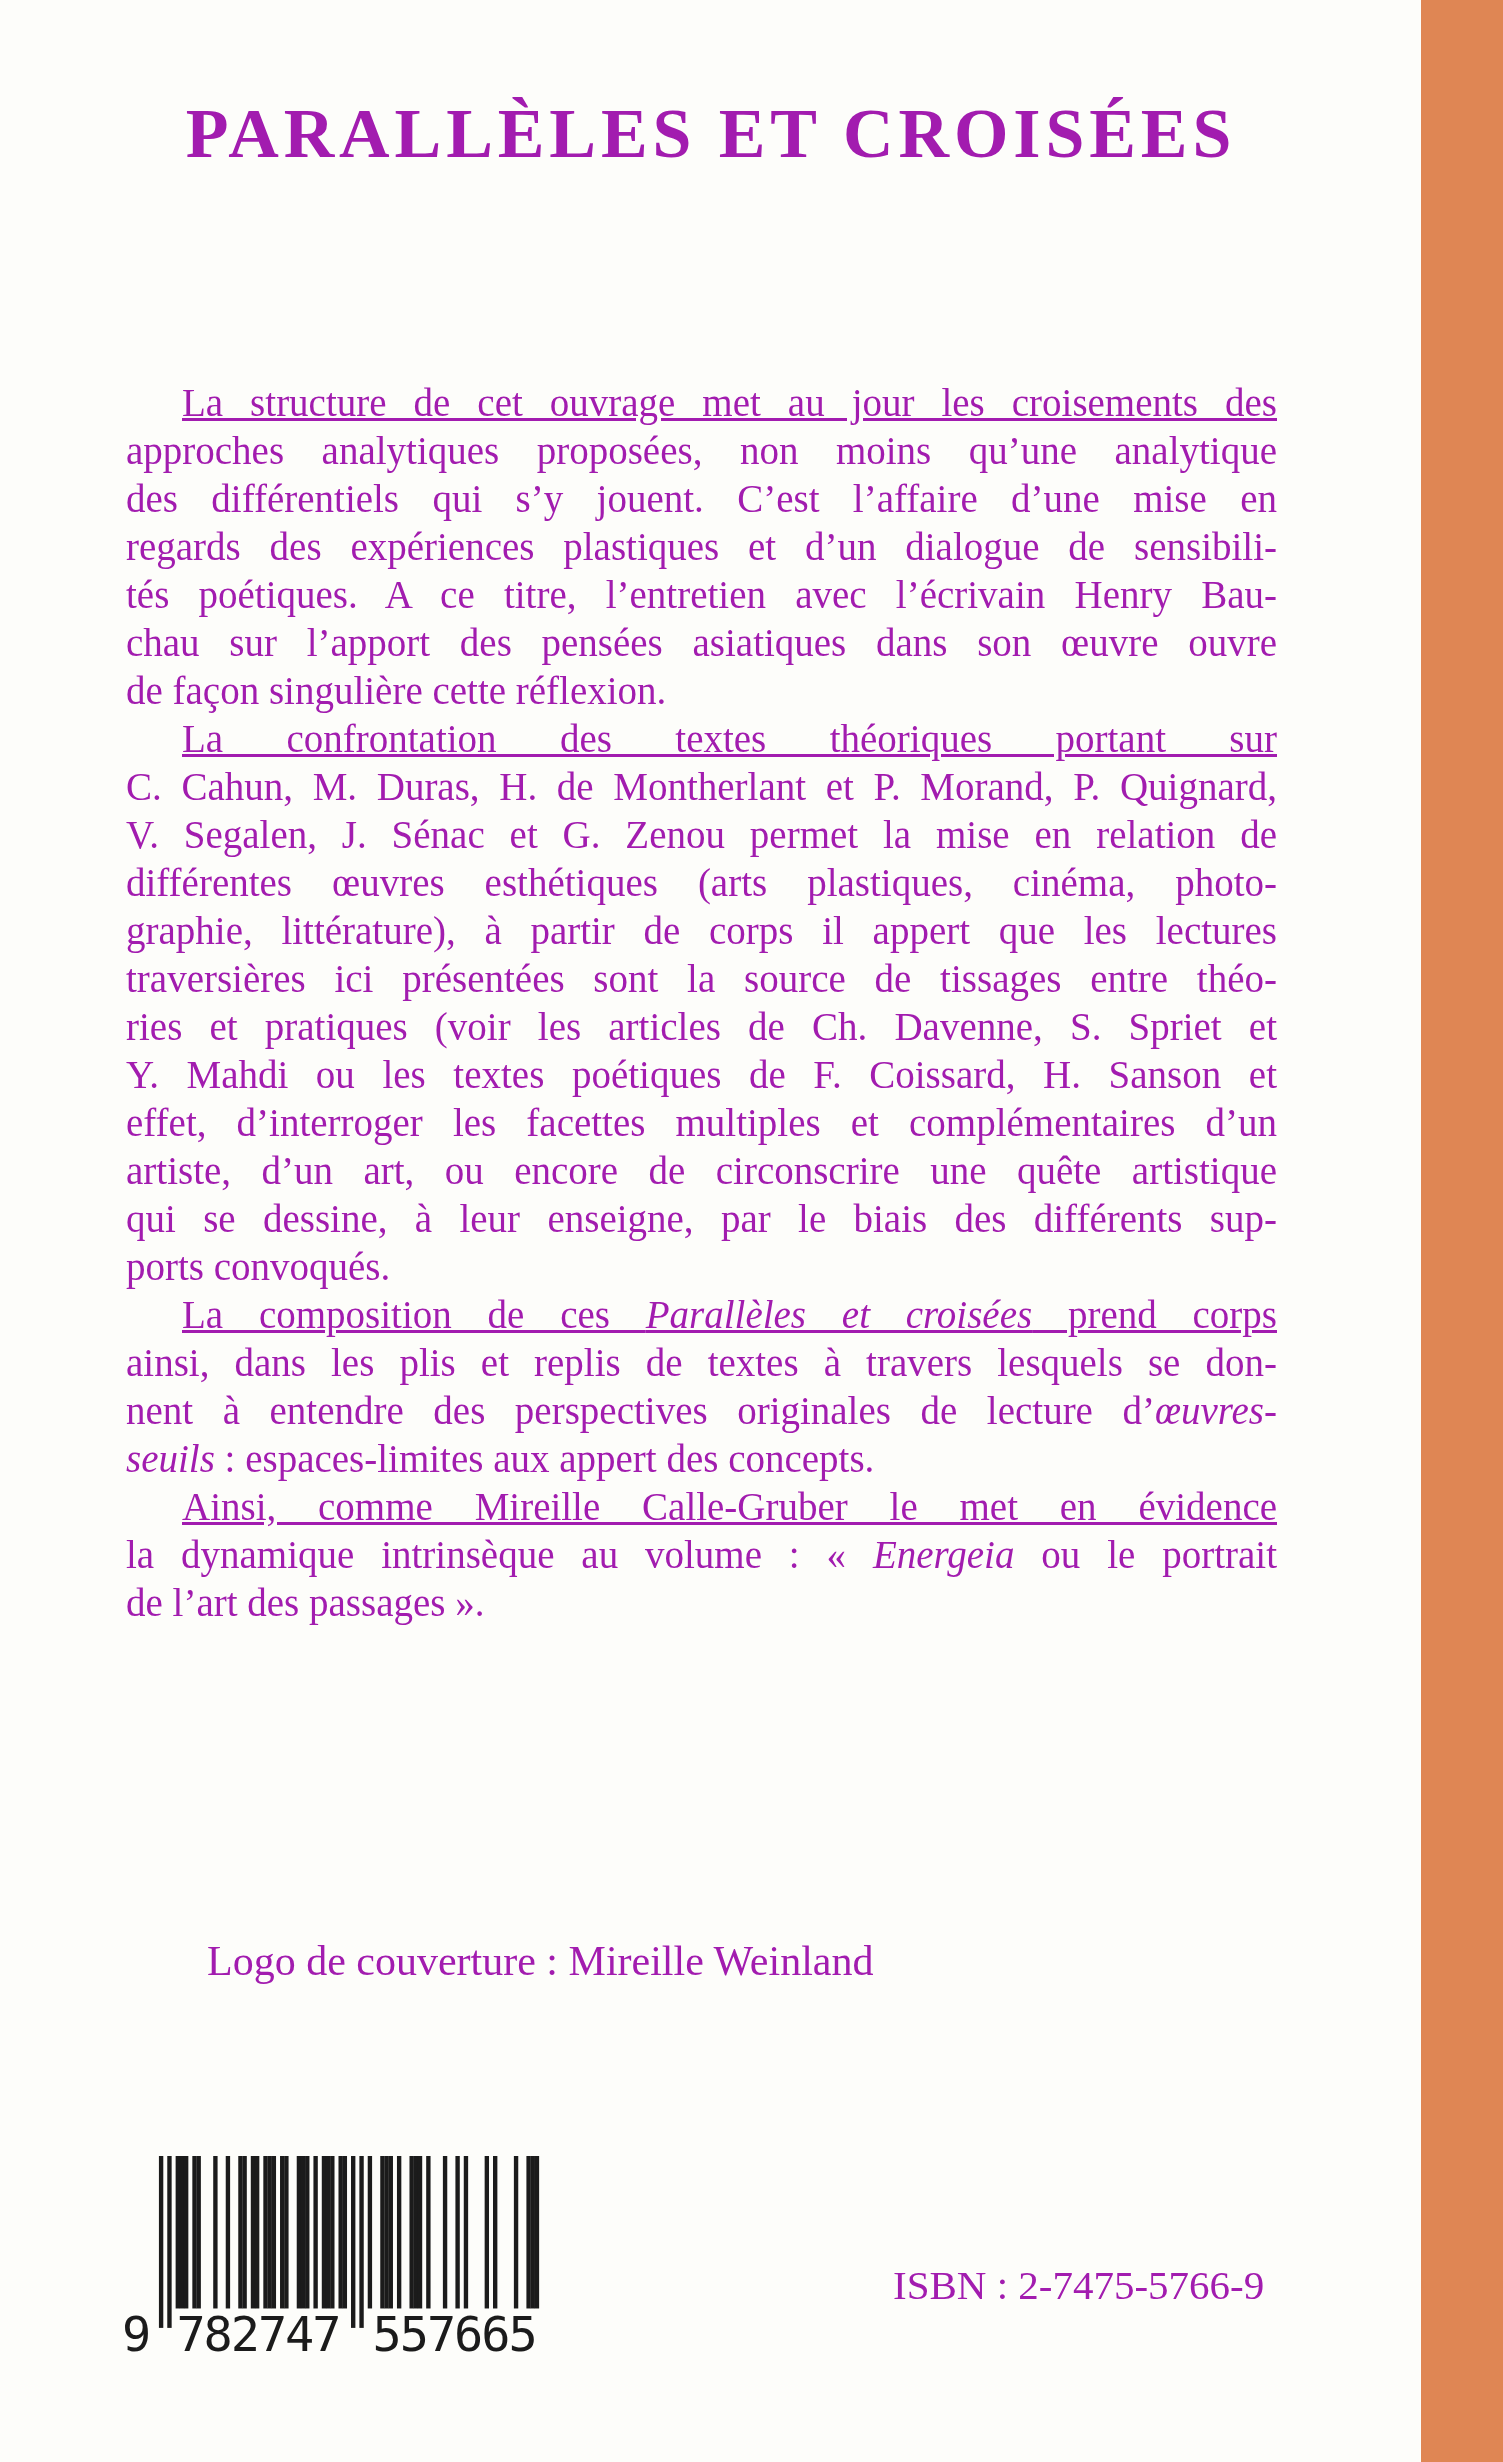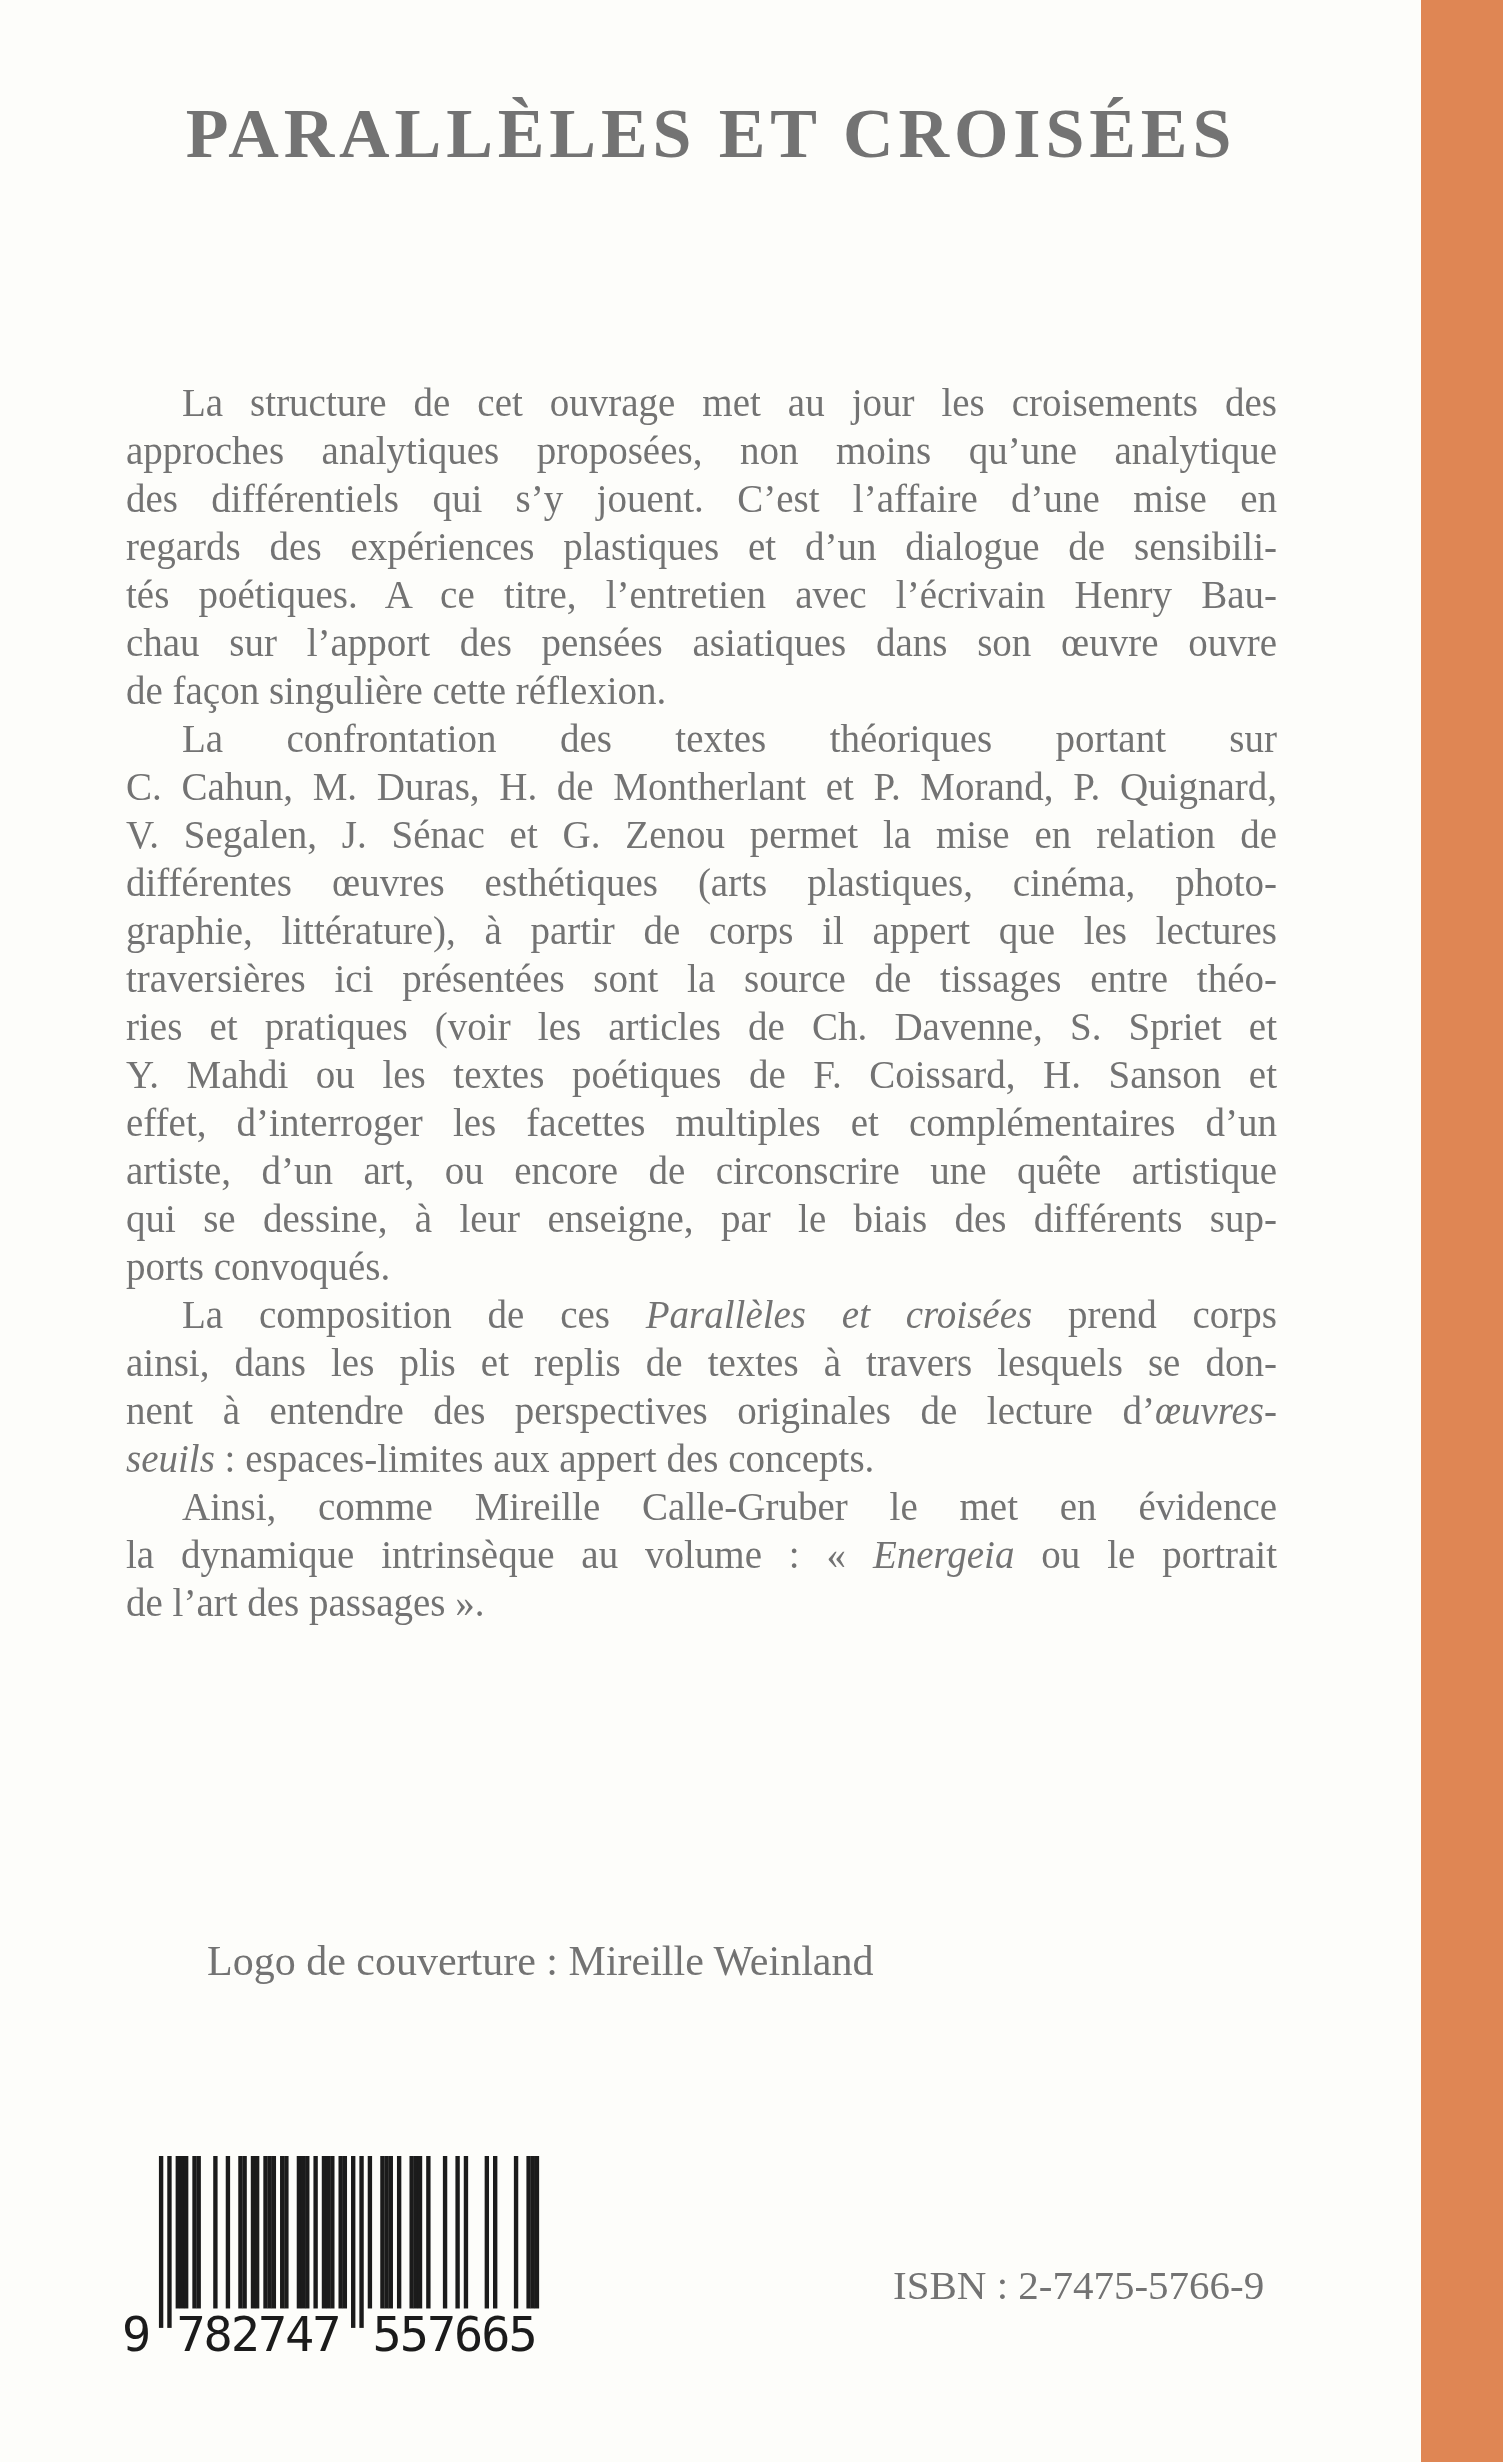--- a/index.html
+++ b/index.html
@@ -48,20 +48,21 @@
   .line {
     height: 48px;
     text-align: justify;
     text-align-last: justify;
   }
   .line.last {
     text-align-last: left;
   }
   .line.indent {
     text-indent: 56px;
+    text-decoration: underline;
   }
   .line em { font-style: italic; }
   .credit {
     position: absolute;
     left: 191px;
     top: 1937px;
     font-size: 42px;
     white-space: nowrap;
     margin-left: 16px;
   }
@@ -78,21 +79,21 @@
     top: 2156px;
   }
   .barcode text {
     font-family: "DejaVu Sans Mono", "Liberation Mono", monospace;
     fill: #1b1b1b;
   }
 </style>
 </head>
 <body>
 
-<div class="cover" style="background: rgb(253, 253, 250); color: #737373;">
+<div class="cover" style="background: rgb(253, 253, 250); color: #a21caf;">
 
   <div class="band" style="background: rgb(223, 134, 84);"></div>
 
   <div class="title">PARALLÈLES ET CROISÉES</div>
 
   <div class="body-text">
       <div class="line indent"><span>La structure de cet ouvrage met au jour les croisements des</span></div>
       <div class="line"><span>approches analytiques proposées, non moins qu’une analytique</span></div>
       <div class="line"><span>des différentiels qui s’y jouent. C’est l’affaire d’une mise en</span></div>
       <div class="line"><span>regards des expériences plastiques et d’un dialogue de sensibili-</span></div>

